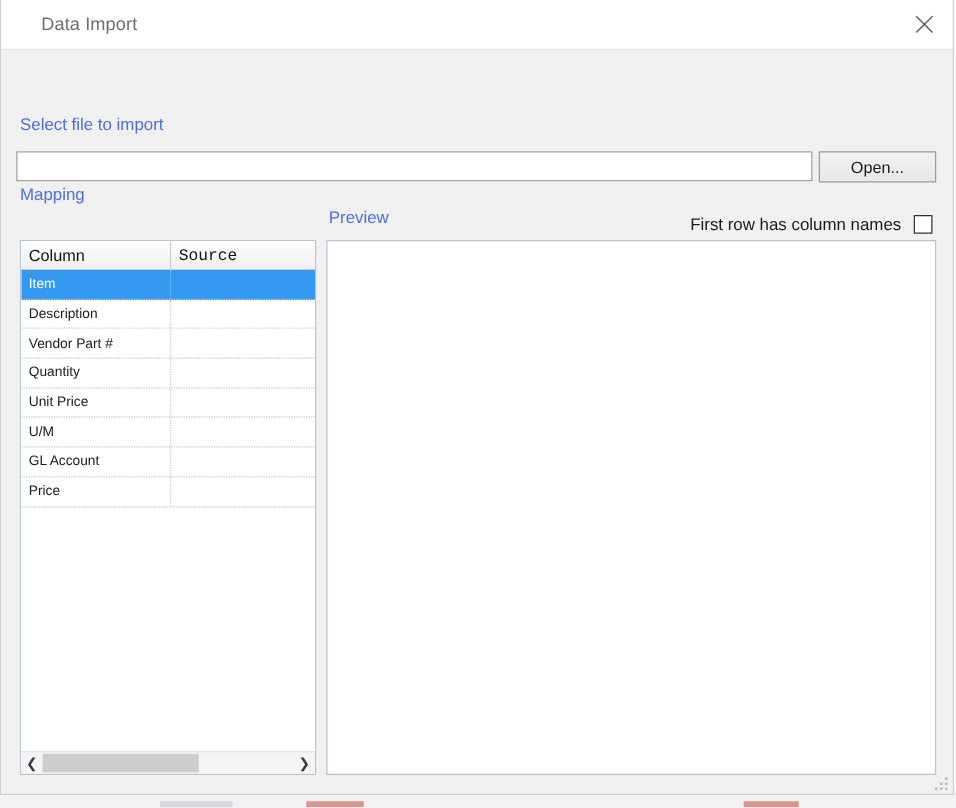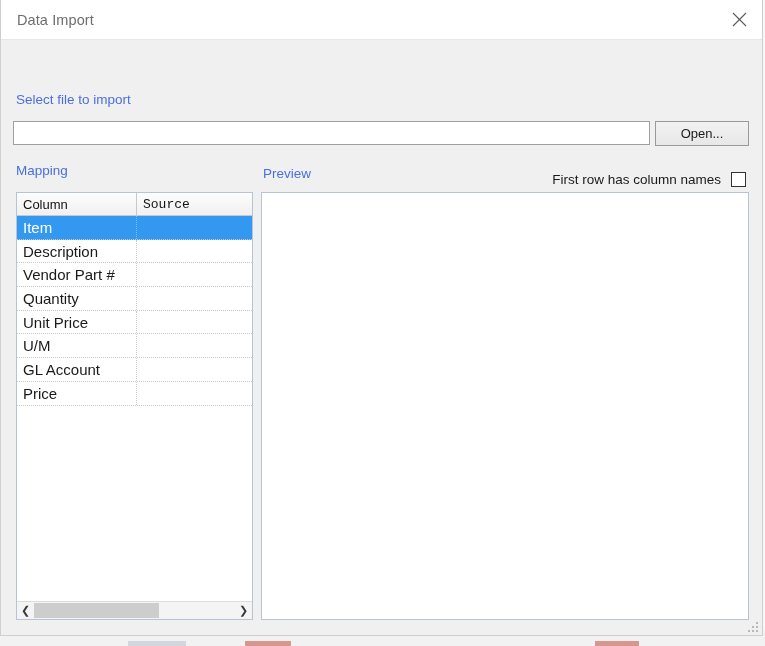--- a/index.html
+++ b/index.html
@@ -53,21 +53,21 @@
     background: #ffffff;
     display: flex;
     align-items: center;
     justify-content: space-between;
     border-bottom: 1px solid #e6e6e6;
     box-sizing: border-box;
   }
   #title-text {
     font-size: 14.5px;
     color: #6e6e6e;
-    padding-left: 16px;
+    padding-left: 32px;
     letter-spacing: .1px;
   }
   #close-button {
     width: 46px;
     height: 39px;
     display: flex;
     align-items: center;
     justify-content: center;
     cursor: pointer;
   }
@@ -80,21 +80,21 @@
     background: #f0f0f0;
   }
 
   .section-label {
     position: absolute;
     font-size: 13.5px;
     color: #4a6fe0;
     white-space: nowrap;
   }
   #label-select-file { left: 15px; top: 52px; }
-  #label-mapping     { left: 15px; top: 123px; }
+  #label-mapping     { left: 15px; top: 108px; }
   #label-preview     { left: 262px; top: 126px; }
 
   
   #file-path-input {
     position: absolute;
     left: 12px;
     top: 81px;
     width: 637px;
     height: 24px;
     background: #ffffff;
@@ -184,21 +184,21 @@
     background: #ffffff;
   }
   .map-row {
     display: flex;
     height: 23.7px;
     border-bottom: 1px dotted #c9c9c9;
     box-sizing: border-box;
     cursor: pointer;
   }
   .map-row .cell {
-    font-size: 15px;
+    font-size: 11px;
     color: #1a1a1a;
     display: flex;
     align-items: center;
     padding-left: 6px;
     box-sizing: border-box;
     overflow: hidden;
     white-space: nowrap;
   }
   .map-row .cell.col-name   { width: 120px; border-right: 1px dotted #c9c9c9; }
   .map-row .cell.col-source { flex: 1; }

